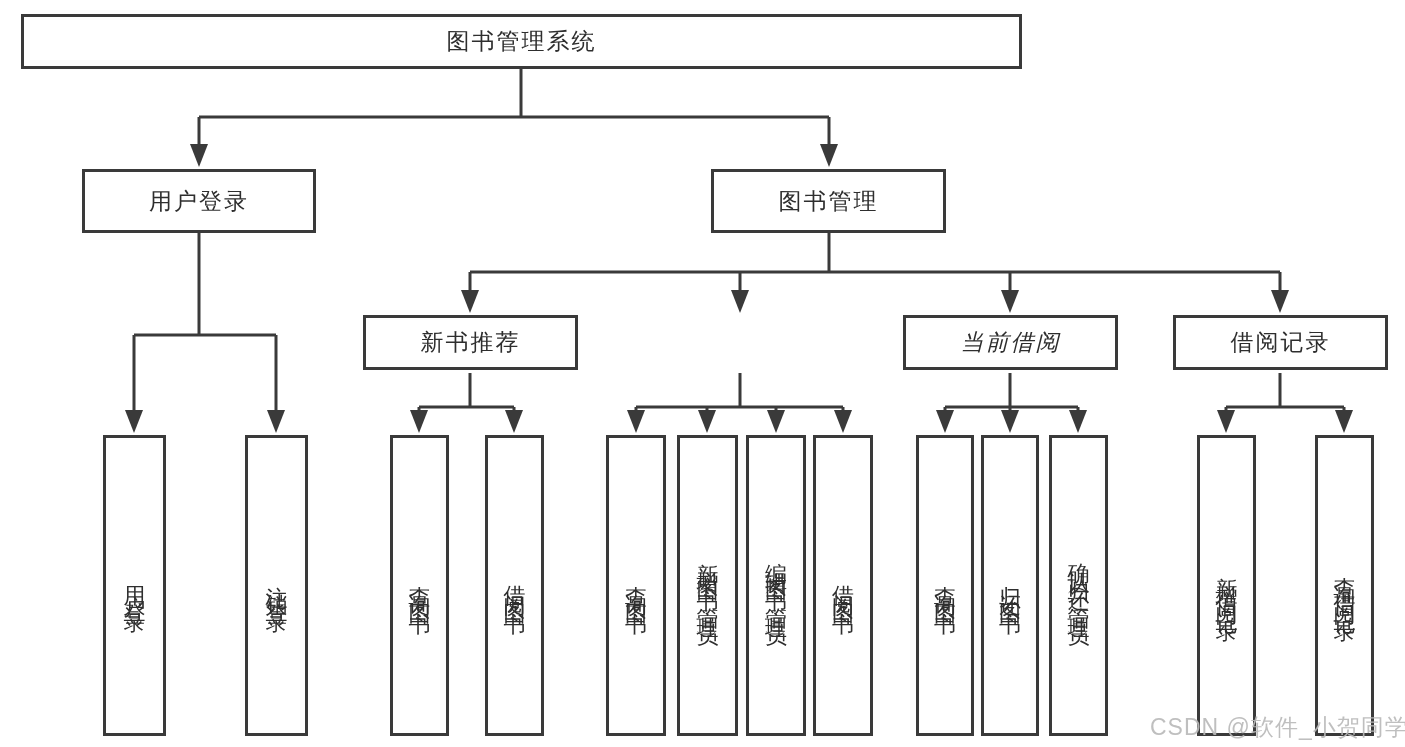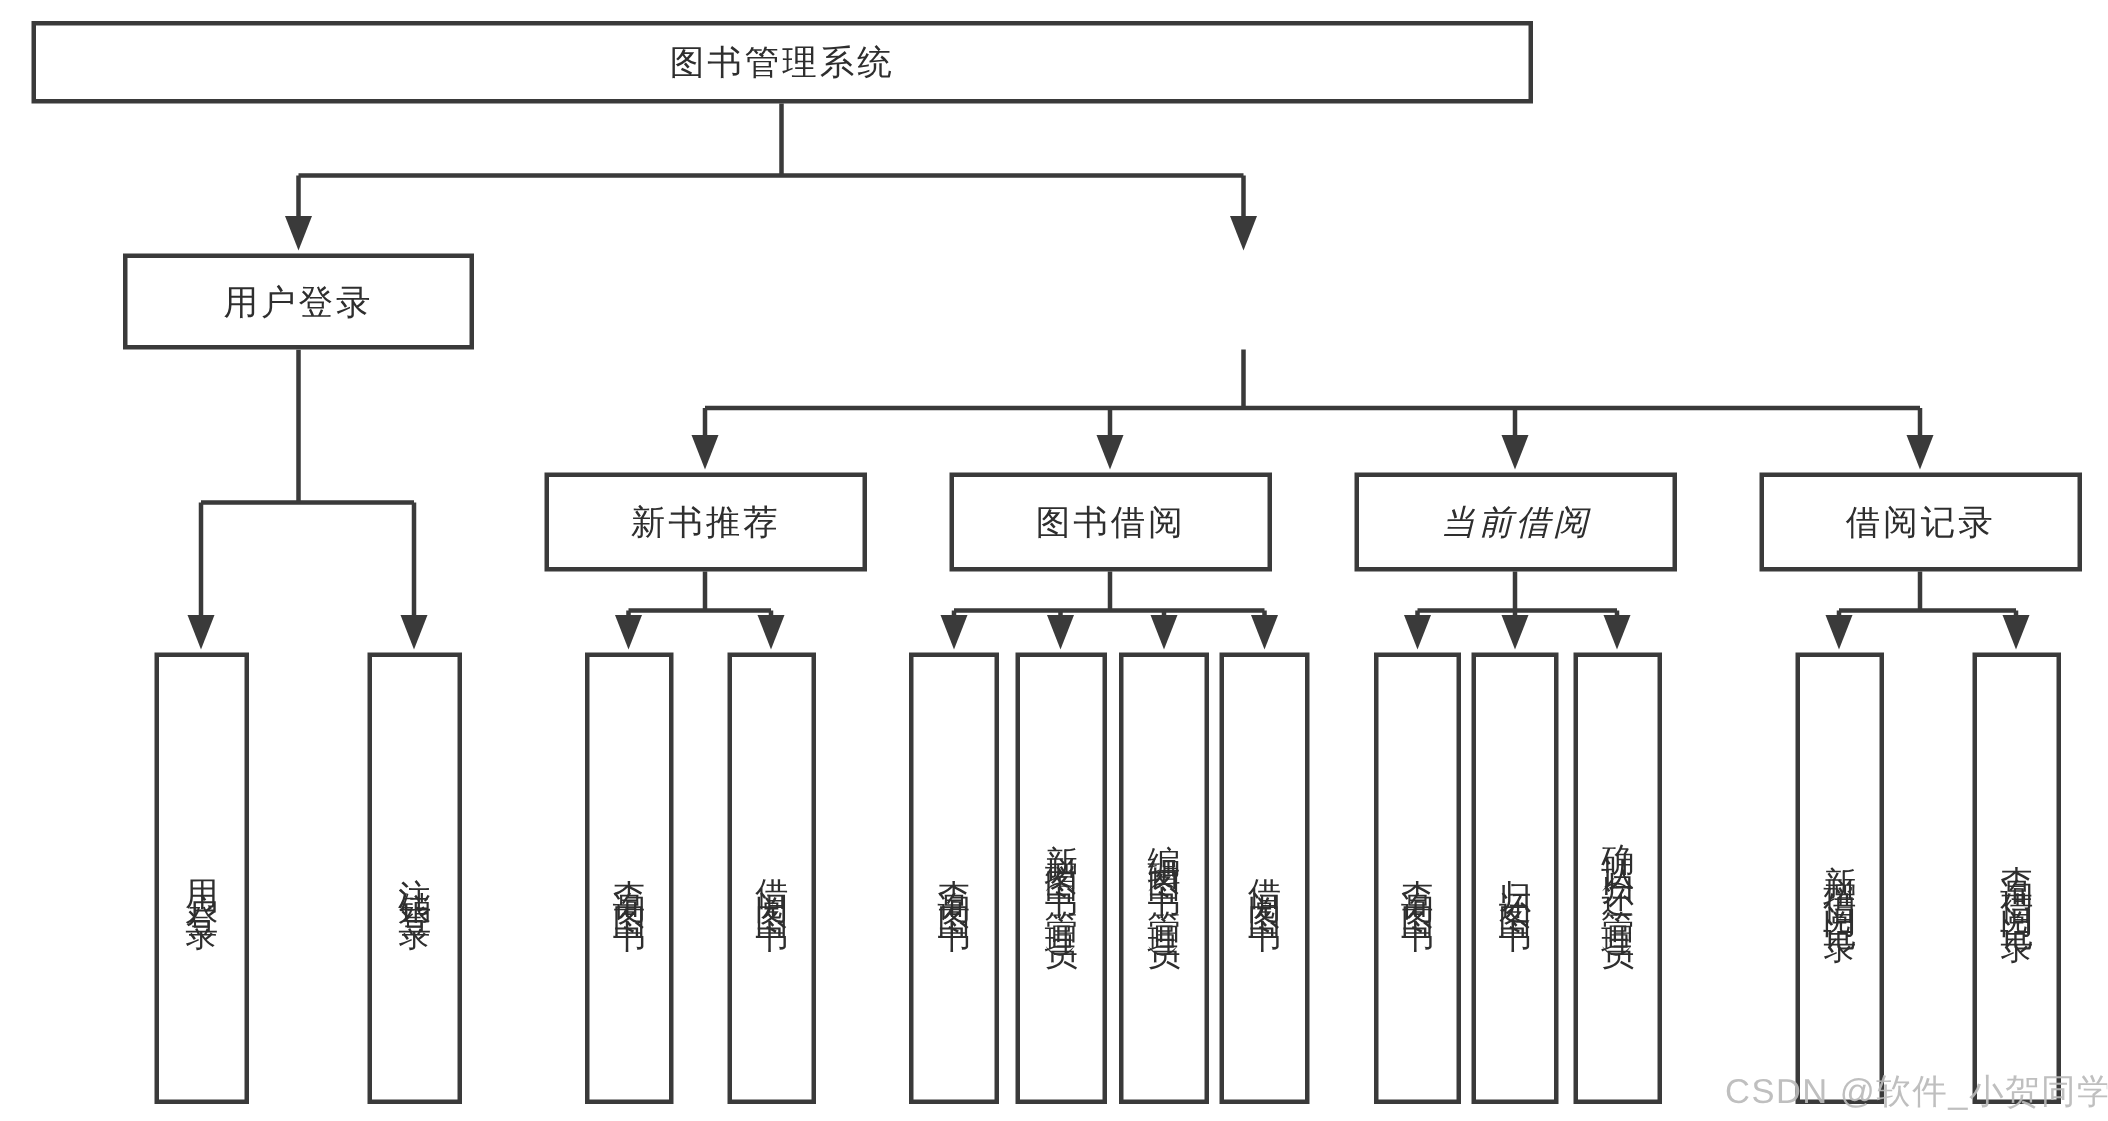--- a/index.html
+++ b/index.html
@@ -41,21 +41,21 @@
     letter-spacing: 9px;
     color: #2e2e2e;
     line-height: 1;
   }
   
   .root-box   { left: 21px;   top: 14px;  width: 1001px; height: 55px; }
   
   .lv2-login  { left: 82px;   top: 169px; width: 234px;  height: 64px; }
   .lv2-mgmt   { left: 711px;  top: 169px; width: 235px;  height: 64px; }
   
-  .lv3 { top: 315px; width: 215px; height: 66px; }
+  .lv3 { top: 315px; width: 215px; height: 55px; }
   .lv3-newbook { left: 363px; }
   .lv3-borrow  { left: 633px; }
   .lv3-current { left: 903px; font-style: italic; }
   .lv3-records { left: 1173px; }
   
   .leaf { top: 435px; height: 301px; }
   .leaf-1  { left: 103px;  width: 63px; }
   .leaf-2  { left: 245px;  width: 63px; }
   .leaf-3  { left: 390px;  width: 59px; }
   .leaf-4  { left: 485px;  width: 59px; }
@@ -148,27 +148,27 @@
     </g>
   </svg>
 
   <div class="box root-box">
     <span class="h-label">图书管理系统</span>
   </div>
 
   <div class="box lv2-login">
     <span class="h-label">用户登录</span>
   </div>
+  <div class="box lv2-mgmt">
+    <span class="h-label">图书管理</span>
+  </div>
 
   <div class="box lv3 lv3-newbook">
     <span class="h-label">新书推荐</span>
   </div>
-  <div class="box lv3 lv3-borrow">
-    <span class="h-label">图书借阅</span>
-  </div>
   <div class="box lv3 lv3-current">
     <span class="h-label">当前借阅</span>
   </div>
   <div class="box lv3 lv3-records">
     <span class="h-label">借阅记录</span>
   </div>
 
   <div class="box leaf leaf-1">
     <span class="v-label">用户登录</span>
   </div>

